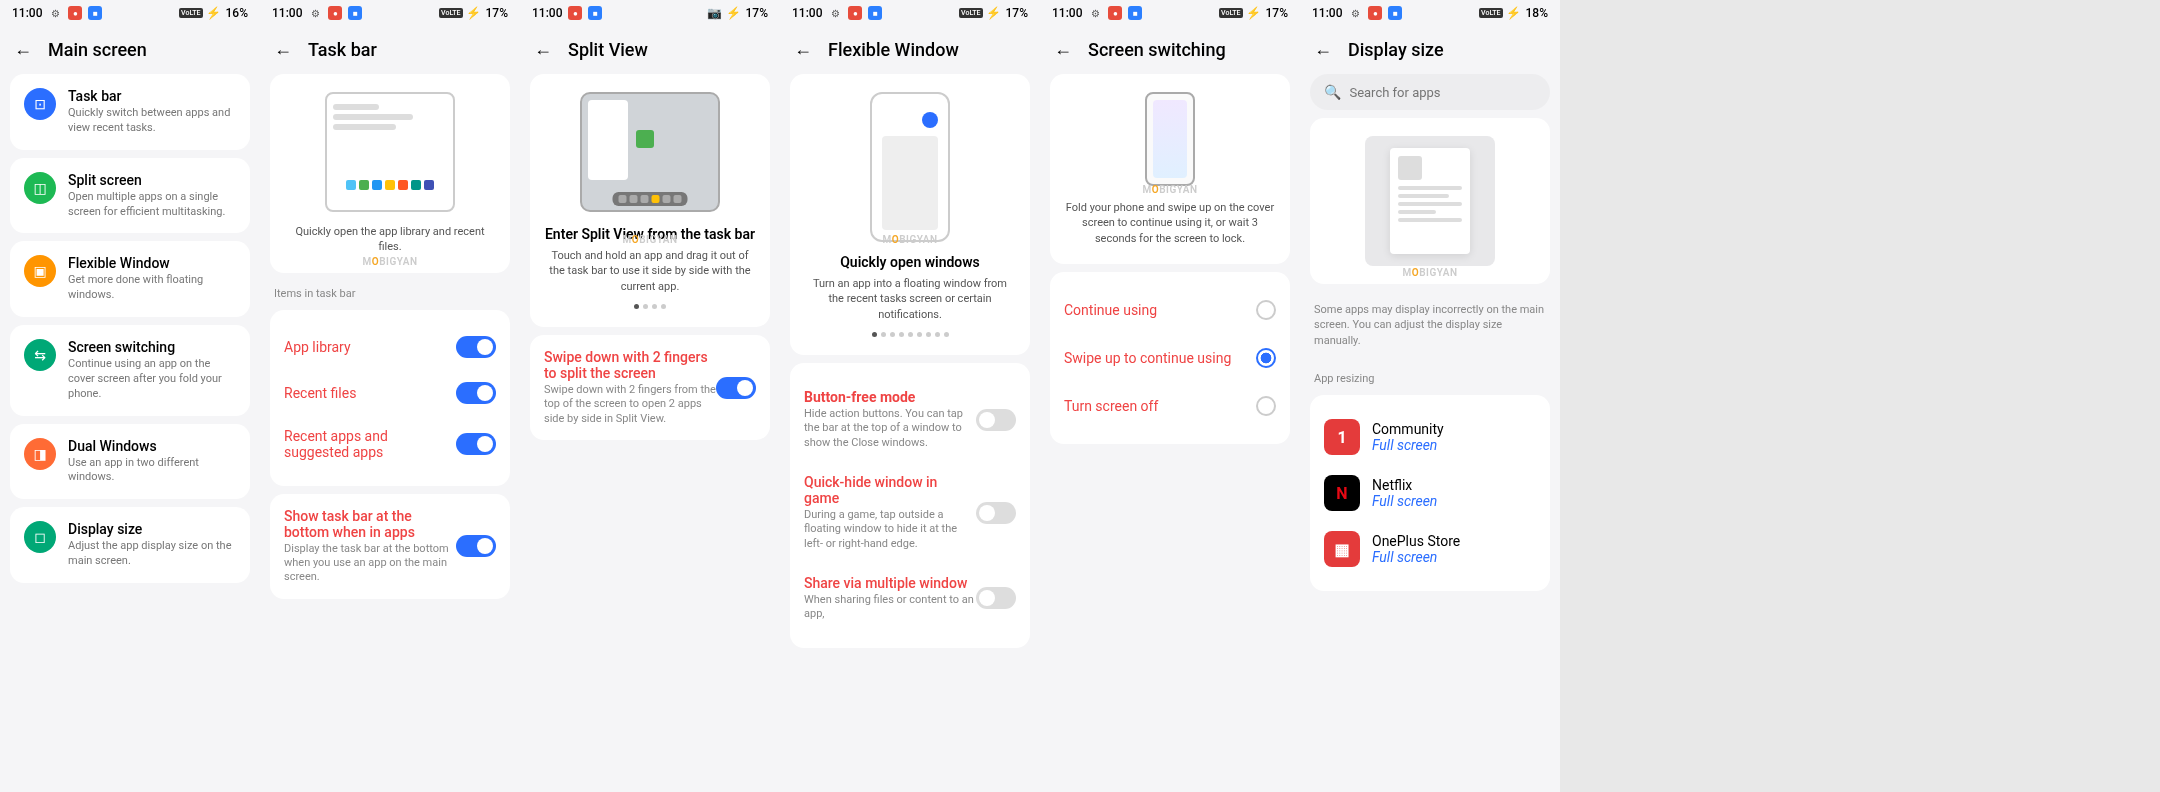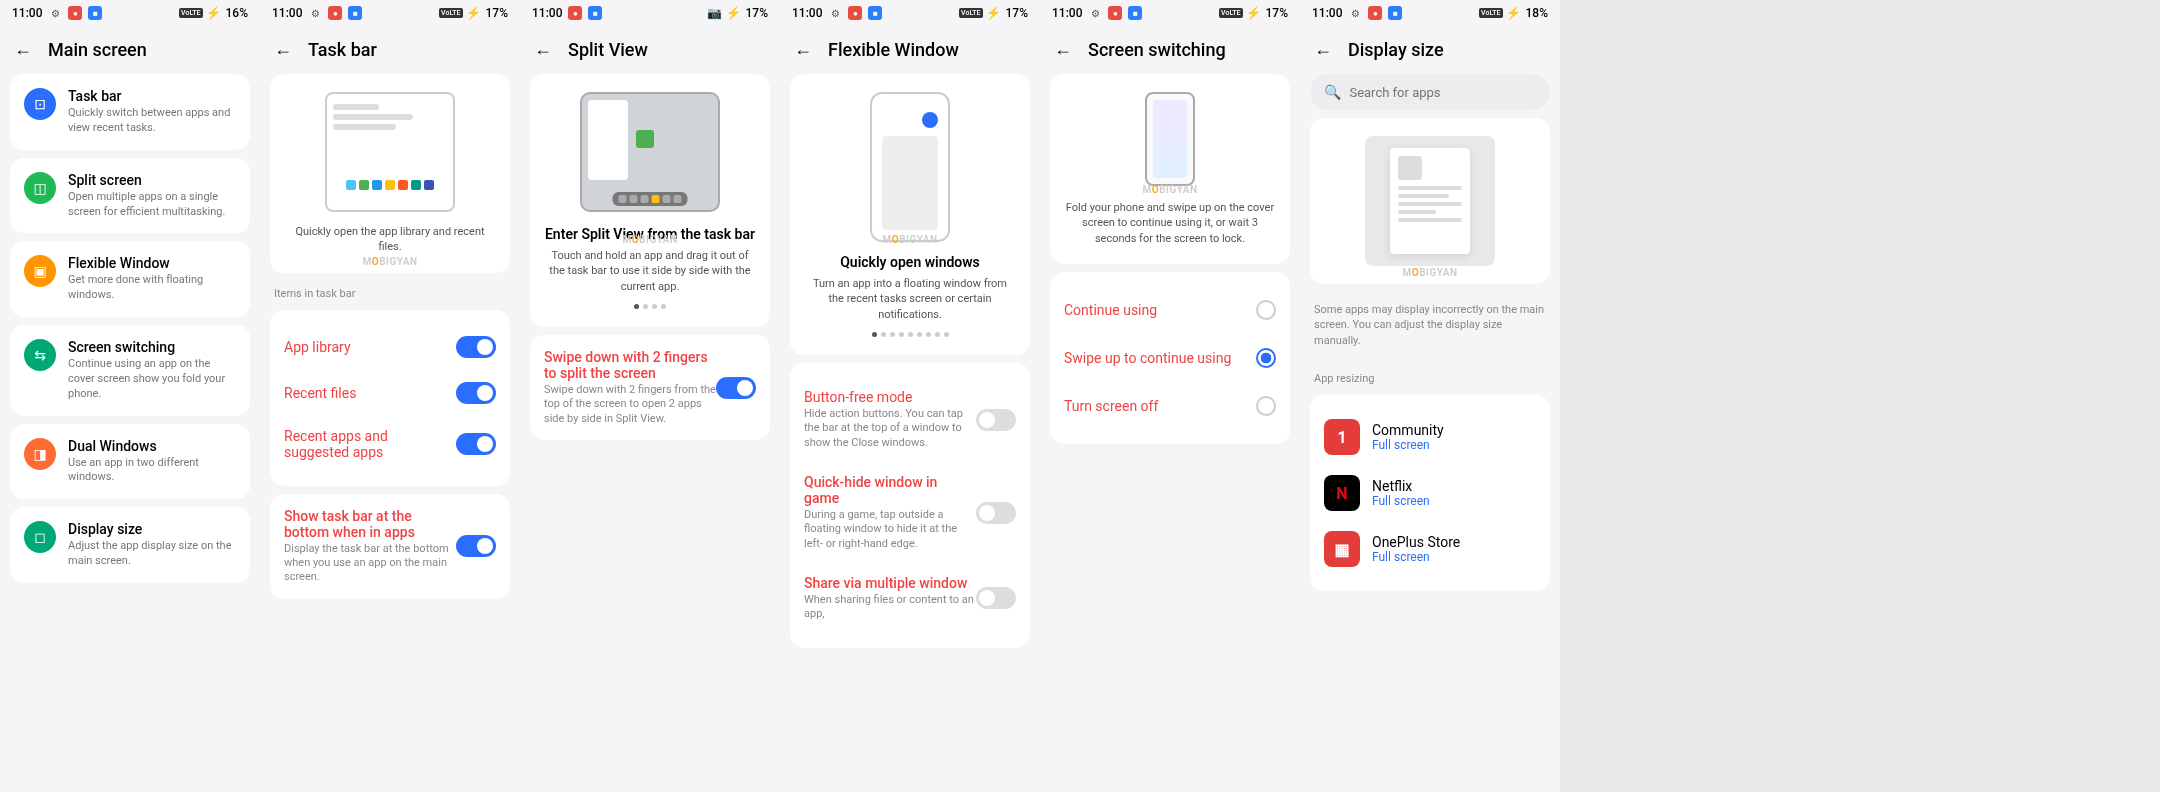--- a/index.html
+++ b/index.html
@@ -62,21 +62,21 @@
   
   .search-bar { background: #ededef; border-radius: 20px; padding: 10px 14px; display: flex; align-items: center; gap: 8px; margin: 0 10px; }
   .search-bar input { border: none; background: transparent; outline: none; font-size: 13px; color: #888; flex: 1; }
   .mag { color: #888; font-size: 14px; }
   
   .info-text { font-size: 11px; color: #888; padding: 10px 4px; line-height: 1.4; }
   
   .app-row { display: flex; align-items: center; gap: 12px; padding: 10px 0; }
   .app-icon { width: 36px; height: 36px; border-radius: 8px; flex-shrink: 0; display: flex; align-items: center; justify-content: center; color: #fff; font-weight: bold; }
   .app-name { font-size: 14px; color: #000; }
-  .app-sub { font-size: 12px; color: #2b6eff; }
+  .app-sub { font-size: 14px; color: #2b6eff; font-style: italic; }
   
   .phone-outline { width: 50px; height: 94px; border: 2px solid #aaa; border-radius: 8px; margin: 0 auto; position: relative; background: #fafafa; }
   
   
   .task-illus { border: 2px solid #ccc; border-radius: 8px; padding: 6px; background: #fff; width: 130px; height: 120px; }
   .task-illus .bar { background: #ddd; height: 6px; border-radius: 3px; margin: 4px 0; }
   .task-illus .approw { display: flex; gap: 3px; margin-top: 50px; justify-content: center; }
   .task-illus .app { width: 10px; height: 10px; border-radius: 2px; }
   
   .split-illus { width: 140px; height: 120px; border: 2px solid #aaa; border-radius: 10px; background: #d0d4d8; position: relative; margin: 0 auto; }
@@ -129,21 +129,21 @@
         <div class="icon-circle ic-orange">▣</div>
         <div class="item-text">
           <div class="item-title">Flexible Window</div>
           <div class="item-desc">Get more done with floating windows.</div>
         </div>
       </div>
     <div class="card list-item">
         <div class="icon-circle ic-teal">⇆</div>
         <div class="item-text">
           <div class="item-title">Screen switching</div>
-          <div class="item-desc">Continue using an app on the cover screen show you fold your phone.</div>
+          <div class="item-desc">Continue using an app on the cover screen after you fold your phone.</div>
         </div>
       </div>
     <div class="card list-item">
         <div class="icon-circle" style="background:#ff6b35">◨</div>
         <div class="item-text">
           <div class="item-title">Dual Windows</div>
           <div class="item-desc">Use an app in two different windows.</div>
         </div>
       </div>
     <div class="card list-item">
@@ -308,21 +308,21 @@
           <span class="dot"></span>
           <span class="dot"></span>
           <span class="dot"></span>
           <span class="dot"></span>
         </div>
       <div class="watermark" style="bottom:auto;top:160px">M<span class="b">O</span>BIGYAN</div>
     </div>
     <div class="card">
       <div class="toggle-row">
           <div style="flex:1">
-            <div class="toggle-label" style="font-weight:400">Button-free mode</div>
+            <div class="toggle-label" style="font-weight:700">Button-free mode</div>
             <div class="toggle-desc">Hide action buttons. You can tap the bar at the top of a window to show the Close windows.</div>
           </div>
           <div class="toggle off"></div>
         </div>
       <div class="toggle-row">
           <div style="flex:1">
             <div class="toggle-label" style="font-weight:500">Quick-hide window in game</div>
             <div class="toggle-desc">During a game, tap outside a floating window to hide it at the left- or right-hand edge.</div>
           </div>
           <div class="toggle off"></div>

